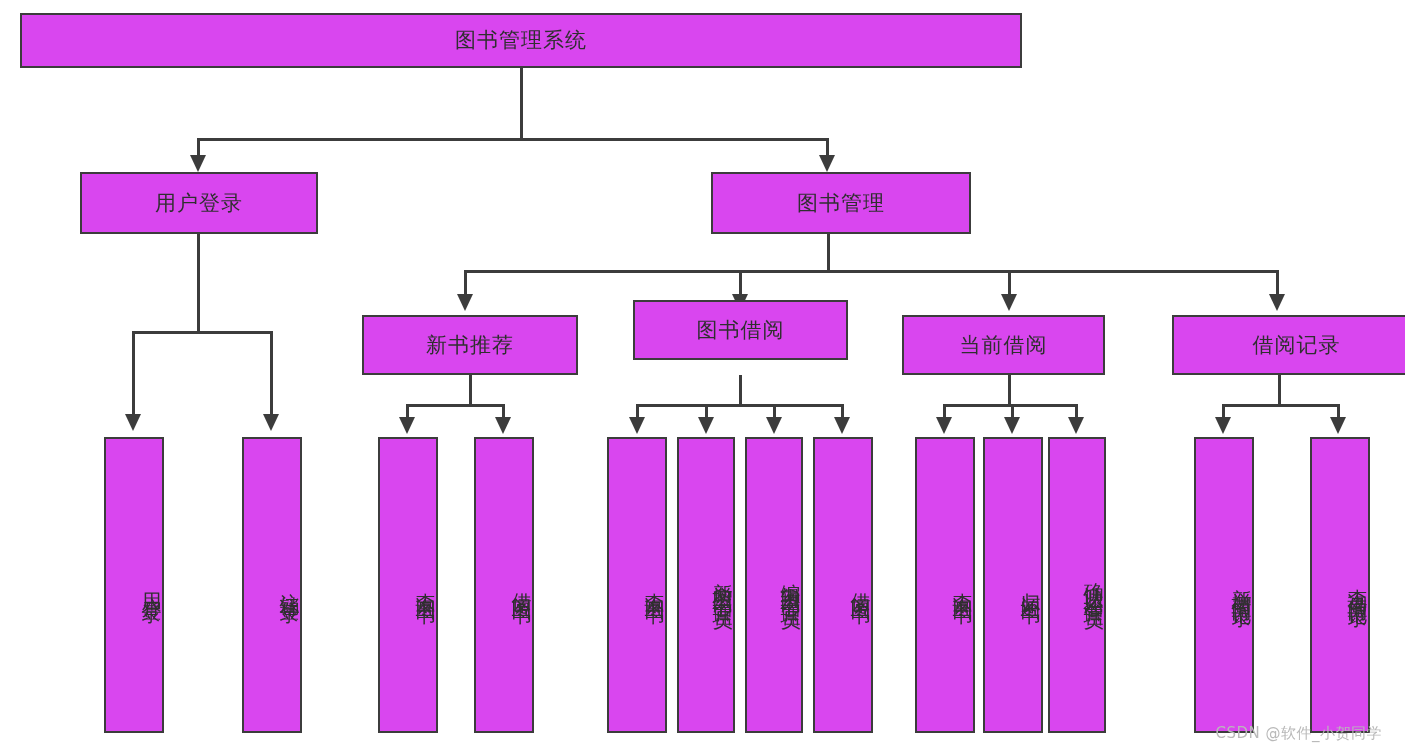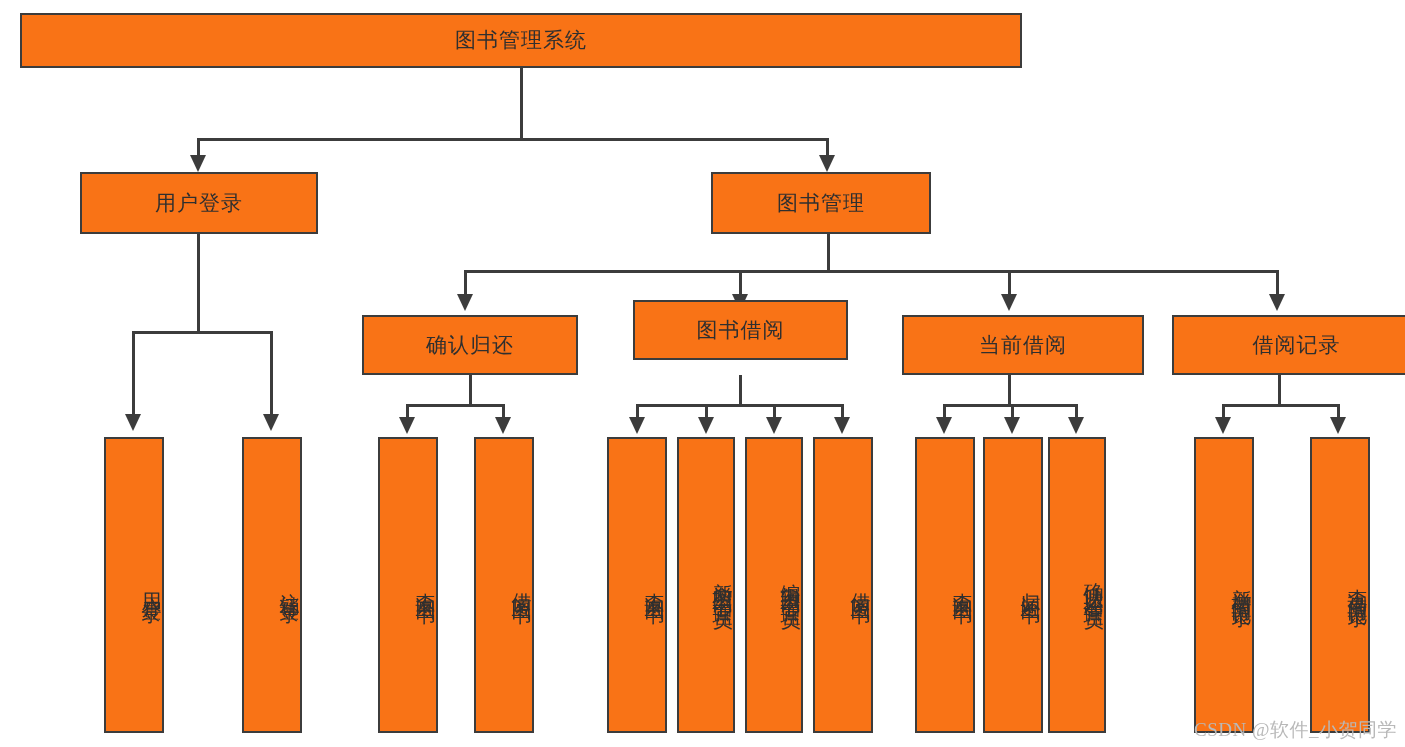--- a/index.html
+++ b/index.html
@@ -11,21 +11,21 @@
     position:relative;
     width:1405px;
     height:747px;
     background:#ffffff;
     overflow:hidden;
   }
   
   .node{
     position:absolute;
     box-sizing:border-box;
-    background:#f97316;
+    background:#d946ef;
     border:2px solid #3c3c3c;
     display:flex;
     align-items:center;
     justify-content:center;
     color:#2f2f2f;
   }
   .node.h{
     font-size:21px;
     letter-spacing:1px;
     line-height:1;
@@ -56,28 +56,27 @@
   .arrow{
     position:absolute;
     width:0;height:0;
     border-left:8px solid transparent;
     border-right:8px solid transparent;
     border-top:17px solid #3c3c3c;
   }
   
   #watermark{
     position:absolute;
-    right:8px;
+    right:23px;
     bottom:4px;
-    font-size:19px;
+    font-size:15px;
     color:#b9b9b9;
     letter-spacing:0.5px;
     white-space:nowrap;
     pointer-events:none;
-    font-family:Liberation Serif, serif;
   }
 </style>
 </head>
 <body>
 
 <div id="stage">
 
   <div class="node h" style="left:20px;top:13px;width:1002px;height:55px;">
     <span>图书管理系统</span>
   </div>
@@ -86,21 +85,21 @@
   <div class="seg horz" style="left:197px;top:138px;width:632px;height:3px;"></div>
   <div class="seg vert" style="left:197px;top:138px;width:3px;height:24px;"></div>
   <div class="arrow" style="left:190px;top:155px;"></div>
   <div class="seg vert" style="left:826px;top:138px;width:3px;height:24px;"></div>
   <div class="arrow" style="left:819px;top:155px;"></div>
 
   <div class="node h" style="left:80px;top:172px;width:238px;height:62px;">
     <span>用户登录</span>
   </div>
 
-  <div class="node h" style="left:711px;top:172px;width:220px;height:62px;">
+  <div class="node h" style="left:711px;top:172px;width:260px;height:62px;">
     <span>图书管理</span>
   </div>
 
   <div class="seg vert" style="left:197px;top:234px;width:3px;height:99px;"></div>
   <div class="seg horz" style="left:132px;top:331px;width:141px;height:3px;"></div>
   <div class="seg vert" style="left:132px;top:331px;width:3px;height:89px;"></div>
   <div class="arrow" style="left:125px;top:414px;"></div>
   <div class="seg vert" style="left:270px;top:331px;width:3px;height:89px;"></div>
   <div class="arrow" style="left:263px;top:414px;"></div>
 
@@ -109,26 +108,26 @@
   <div class="seg vert" style="left:464px;top:270px;width:3px;height:30px;"></div>
   <div class="arrow" style="left:457px;top:294px;"></div>
   <div class="seg vert" style="left:739px;top:270px;width:3px;height:30px;"></div>
   <div class="arrow" style="left:732px;top:294px;"></div>
   <div class="seg vert" style="left:1008px;top:270px;width:3px;height:30px;"></div>
   <div class="arrow" style="left:1001px;top:294px;"></div>
   <div class="seg vert" style="left:1276px;top:270px;width:3px;height:30px;"></div>
   <div class="arrow" style="left:1269px;top:294px;"></div>
 
   <div class="node h" style="left:362px;top:315px;width:216px;height:60px;">
-    <span>确认归还</span>
+    <span>新书推荐</span>
   </div>
   <div class="node h" style="left:633px;top:300px;width:215px;height:60px;">
     <span>图书借阅</span>
   </div>
-  <div class="node h" style="left:902px;top:315px;width:242px;height:60px;">
+  <div class="node h" style="left:902px;top:315px;width:203px;height:60px;">
     <span>当前借阅</span>
   </div>
   <div class="node h" style="left:1172px;top:315px;width:249px;height:60px;">
     <span>借阅记录</span>
   </div>
 
   <div class="seg vert" style="left:469px;top:375px;width:3px;height:31px;"></div>
   <div class="seg horz" style="left:406px;top:404px;width:99px;height:3px;"></div>
   <div class="seg vert" style="left:406px;top:404px;width:3px;height:18px;"></div>
   <div class="arrow" style="left:399px;top:417px;"></div>

